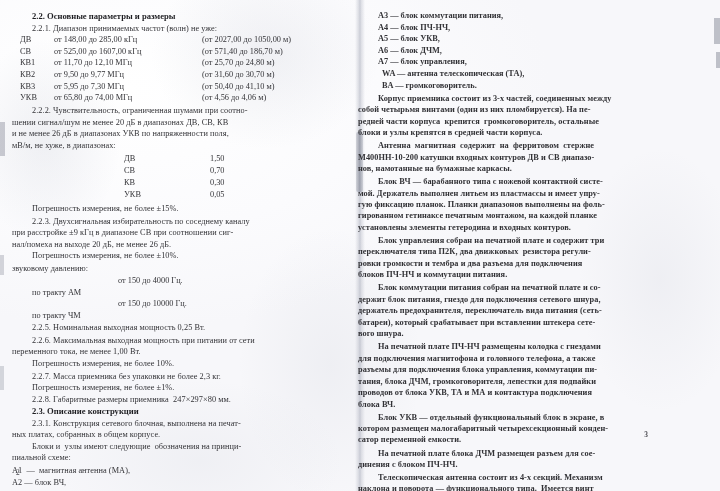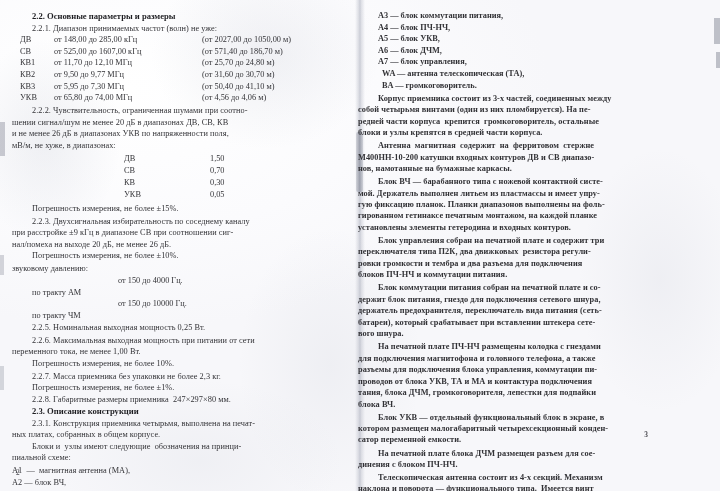--- a/index.html
+++ b/index.html
@@ -305,21 +305,21 @@
 
     <div class="para-gap"></div>
 
     <div class="doc-line indent">2.2.7. Масса приемника без упаковки не более 2,3 кг.</div>
     <div class="doc-line indent">Погрешность измерения, не более ±1%.</div>
 
     <div class="doc-line indent">2.2.8. Габаритные размеры приемника  247×297×80 мм.</div>
 
     <div class="heading">2.3. Описание конструкции</div>
 
-    <div class="doc-line indent">2.3.1. Конструкция приемника четырьмя, выполнена на печат-</div>
+    <div class="doc-line indent">2.3.1. Конструкция сетевого блочная, выполнена на печат-</div>
     <div class="doc-line">ных платах, собранных в общем корпусе.</div>
 
     <div class="doc-line indent">Блоки и  узлы имеют следующие  обозначения на принци-</div>
     <div class="doc-line">пиальной схеме:</div>
 
     <div class="para-gap"></div>
 
     <div class="doc-line">A1  —  магнитная антенна (МА),</div>
     <div class="doc-line">A2 — блок ВЧ,</div>
 
@@ -370,22 +370,22 @@
     <div class="doc-line">держит блок питания, гнездо для подключения сетевого шнура,</div>
     <div class="doc-line">держатель предохранителя, переключатель вида питания (сеть-</div>
     <div class="doc-line">батареи), который срабатывает при вставлении штекера сете-</div>
     <div class="doc-line">вого шнура.</div>
 
     <div class="para-gap"></div>
 
     <div class="doc-line indent">На печатной плате ПЧ-НЧ размещены колодка с гнездами</div>
     <div class="doc-line">для подключения магнитофона и головного телефона, а также</div>
     <div class="doc-line">разъемы для подключения блока управления, коммутации пи-</div>
+    <div class="doc-line">тания, блока ДЧМ, громкоговорителя, лепестки для подпайки</div>
     <div class="doc-line">проводов от блока УКВ, ТА и МА и контактура подключения</div>
-    <div class="doc-line">тания, блока ДЧМ, громкоговорителя, лепестки для подпайки</div>
     <div class="doc-line">блока ВЧ.</div>
 
     <div class="para-gap"></div>
 
     <div class="doc-line indent">Блок УКВ — отдельный функциональный блок в экране, в</div>
     <div class="doc-line">котором размещен малогабаритный четырехсекционный конден-</div>
     <div class="doc-line">сатор переменной емкости.</div>
 
     <div class="para-gap"></div>
 

